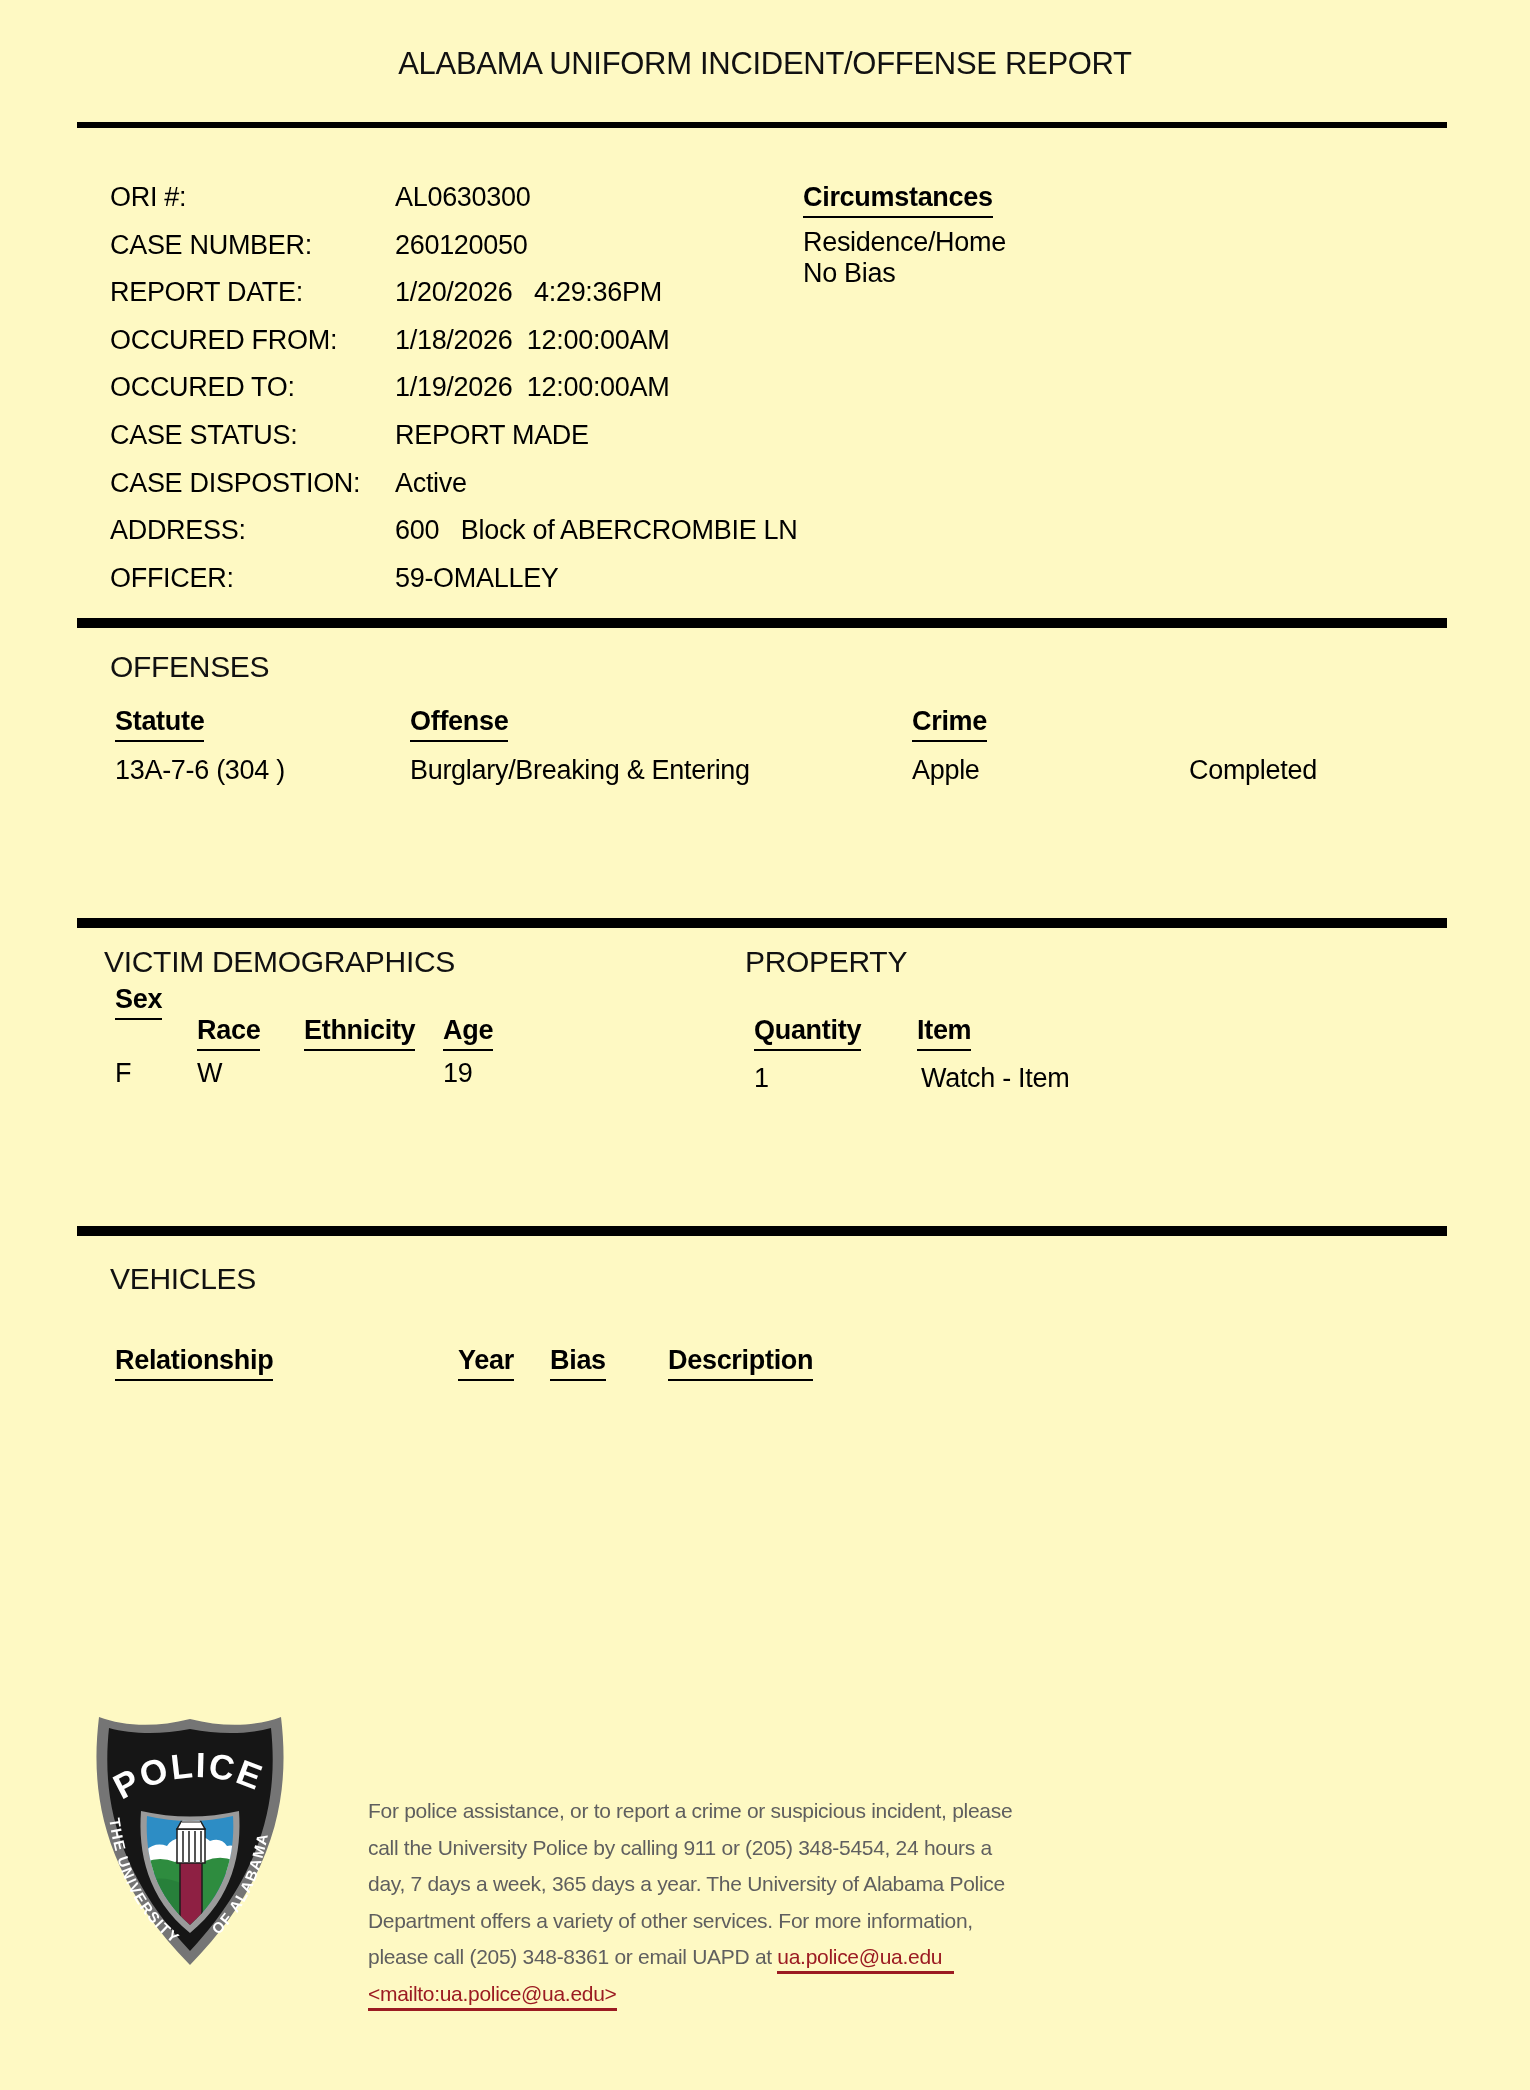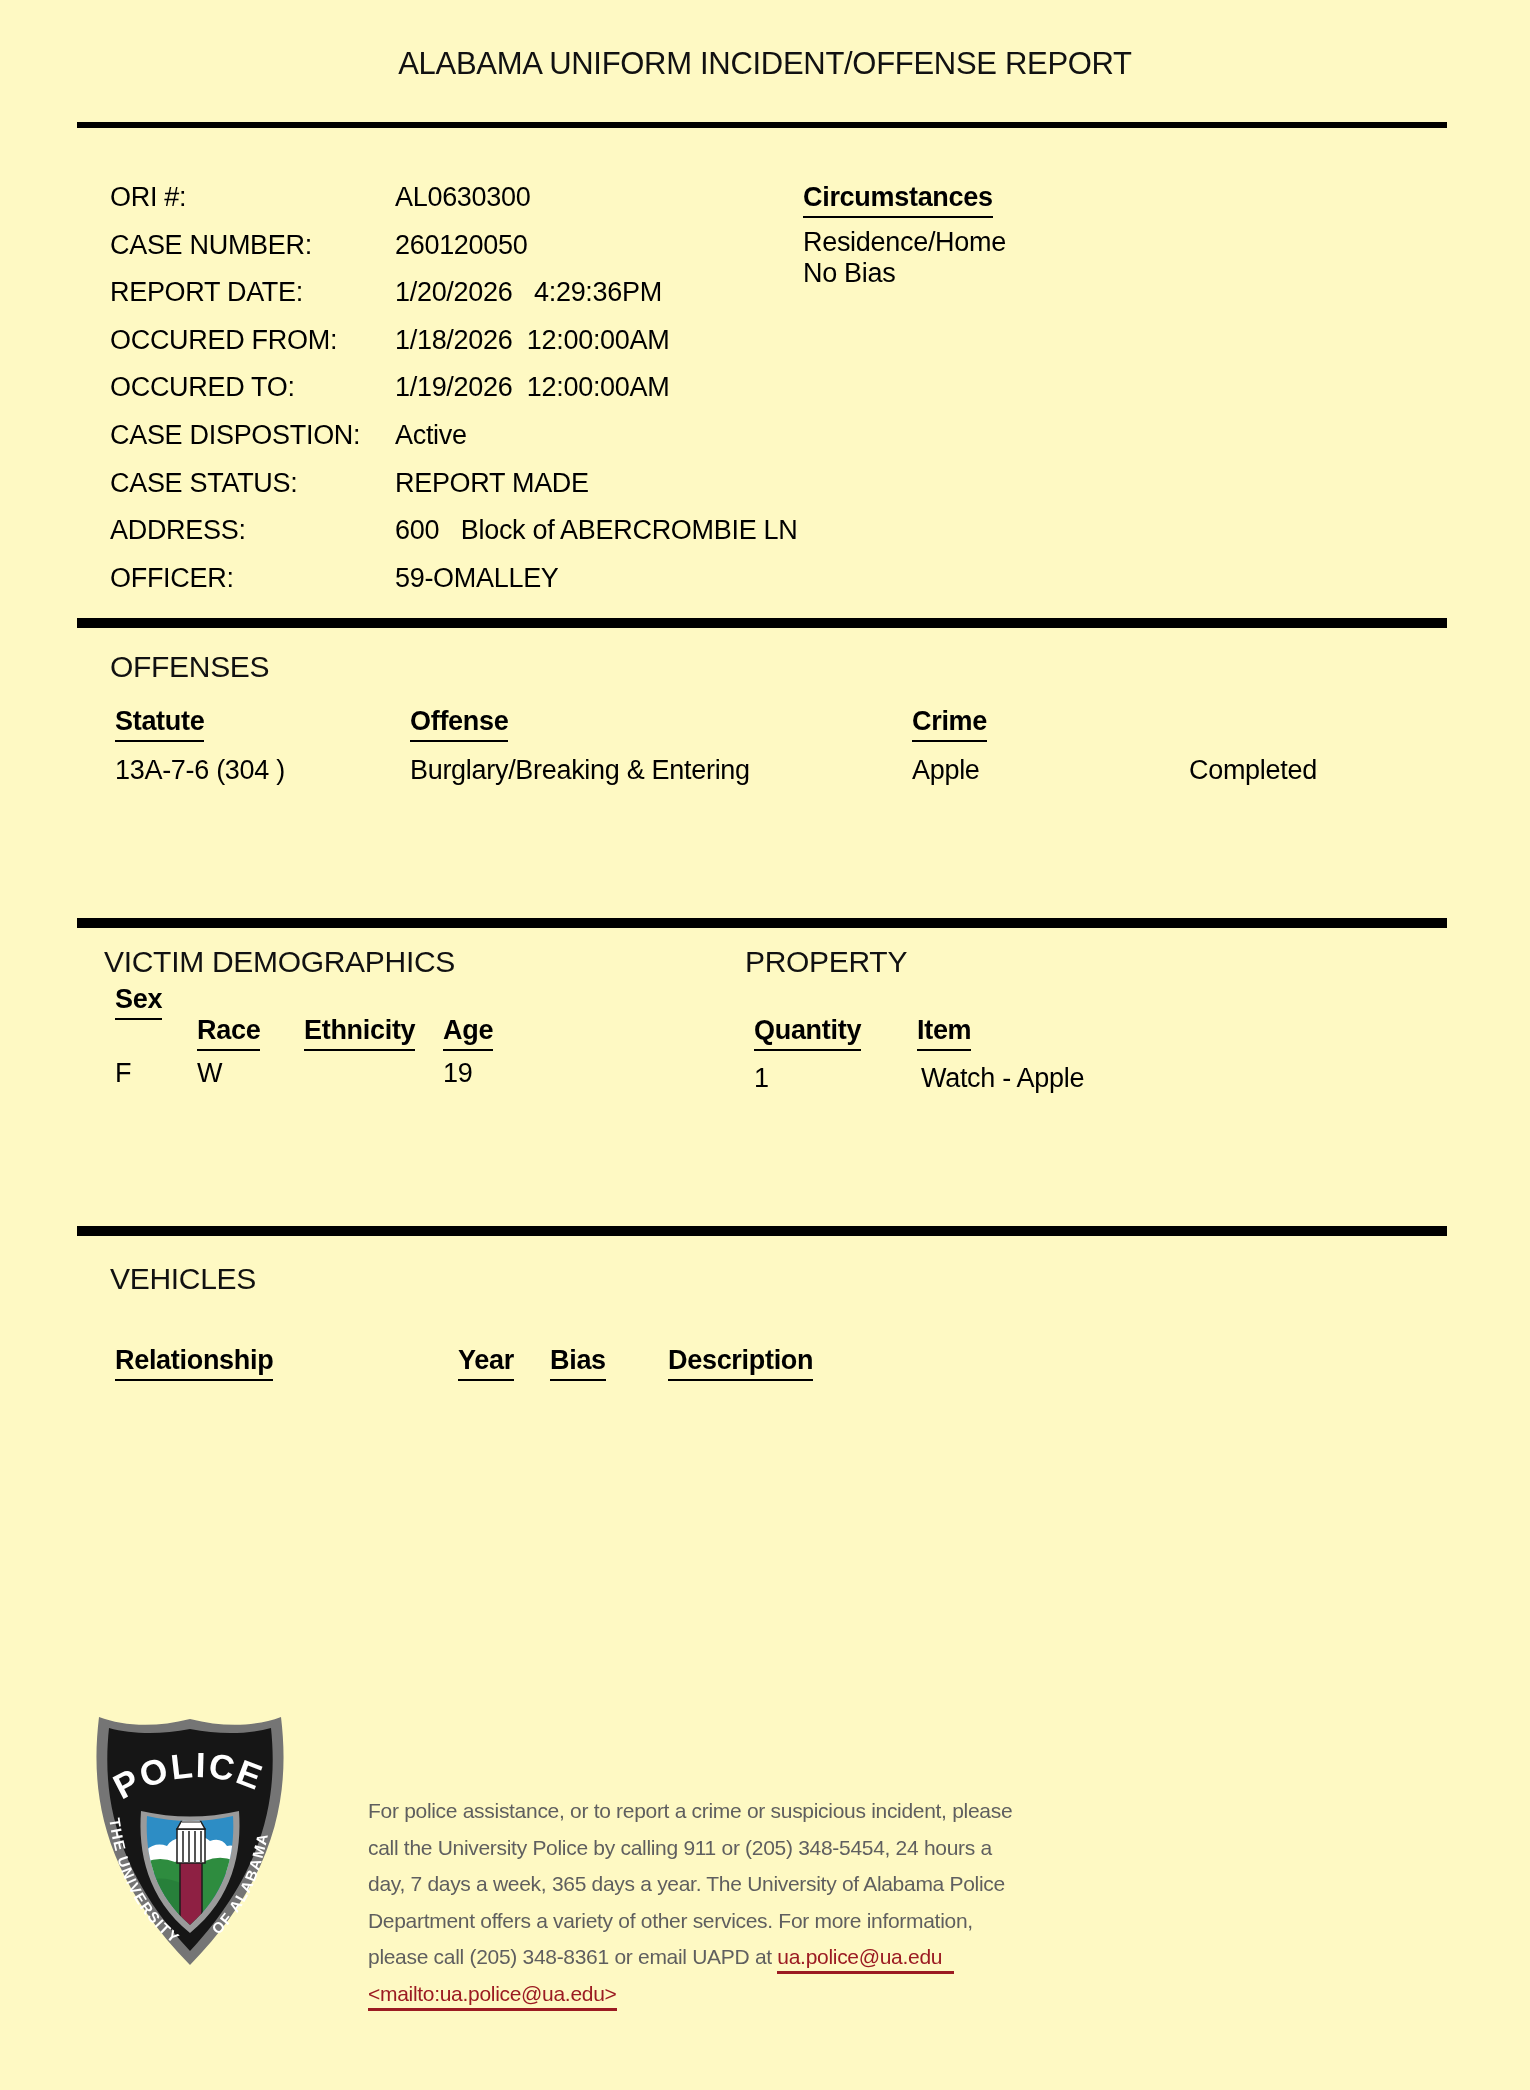--- a/index.html
+++ b/index.html
@@ -70,26 +70,26 @@
     </div>
     <div class="frow">
       <span class="flabel">OCCURED FROM:</span>
       <span class="fvalue">1/18/2026  12:00:00AM</span>
     </div>
     <div class="frow">
       <span class="flabel">OCCURED TO:</span>
       <span class="fvalue">1/19/2026  12:00:00AM</span>
     </div>
     <div class="frow">
+      <span class="flabel">CASE STATUS:</span>
+      <span class="fvalue">REPORT MADE</span>
+    </div>
+    <div class="frow">
       <span class="flabel">CASE DISPOSTION:</span>
       <span class="fvalue">Active</span>
-    </div>
-    <div class="frow">
-      <span class="flabel">CASE STATUS:</span>
-      <span class="fvalue">REPORT MADE</span>
     </div>
     <div class="frow">
       <span class="flabel">ADDRESS:</span>
       <span class="fvalue">600   Block of ABERCROMBIE LN</span>
     </div>
     <div class="frow">
       <span class="flabel">OFFICER:</span>
       <span class="fvalue">59-OMALLEY</span>
     </div>
   </div>
@@ -126,21 +126,21 @@
     <span class="abs" style="left:115px;top:1058px;">F</span>
     <span class="abs" style="left:197px;top:1058px;">W</span>
     <span class="abs" style="left:304px;top:1058px;"></span>
     <span class="abs" style="left:443px;top:1058px;">19</span>
   </div>
 
   <span class="abs uhead" style="left:754px;top:1015px;">Quantity</span>
   <span class="abs uhead" style="left:917px;top:1015px;">Item</span>
   <div>
     <span class="abs" style="left:754px;top:1063px;">1</span>
-    <span class="abs" style="left:921px;top:1063px;">Watch - Apple</span>
+    <span class="abs" style="left:921px;top:1063px;">Watch - Item</span>
   </div>
 
   <div class="bar" style="top:1226px;"></div>
   <div class="sect-title" style="left:110px;top:1262px;">VEHICLES</div>
   <span class="abs uhead" style="left:115px;top:1345px;">Relationship</span>
   <span class="abs uhead" style="left:458px;top:1345px;">Year</span>
   <span class="abs uhead" style="left:550px;top:1345px;">Bias</span>
   <span class="abs uhead" style="left:668px;top:1345px;">Description</span>
 
   <svg class="badge" viewBox="0 0 210 260" width="210" height="260">

